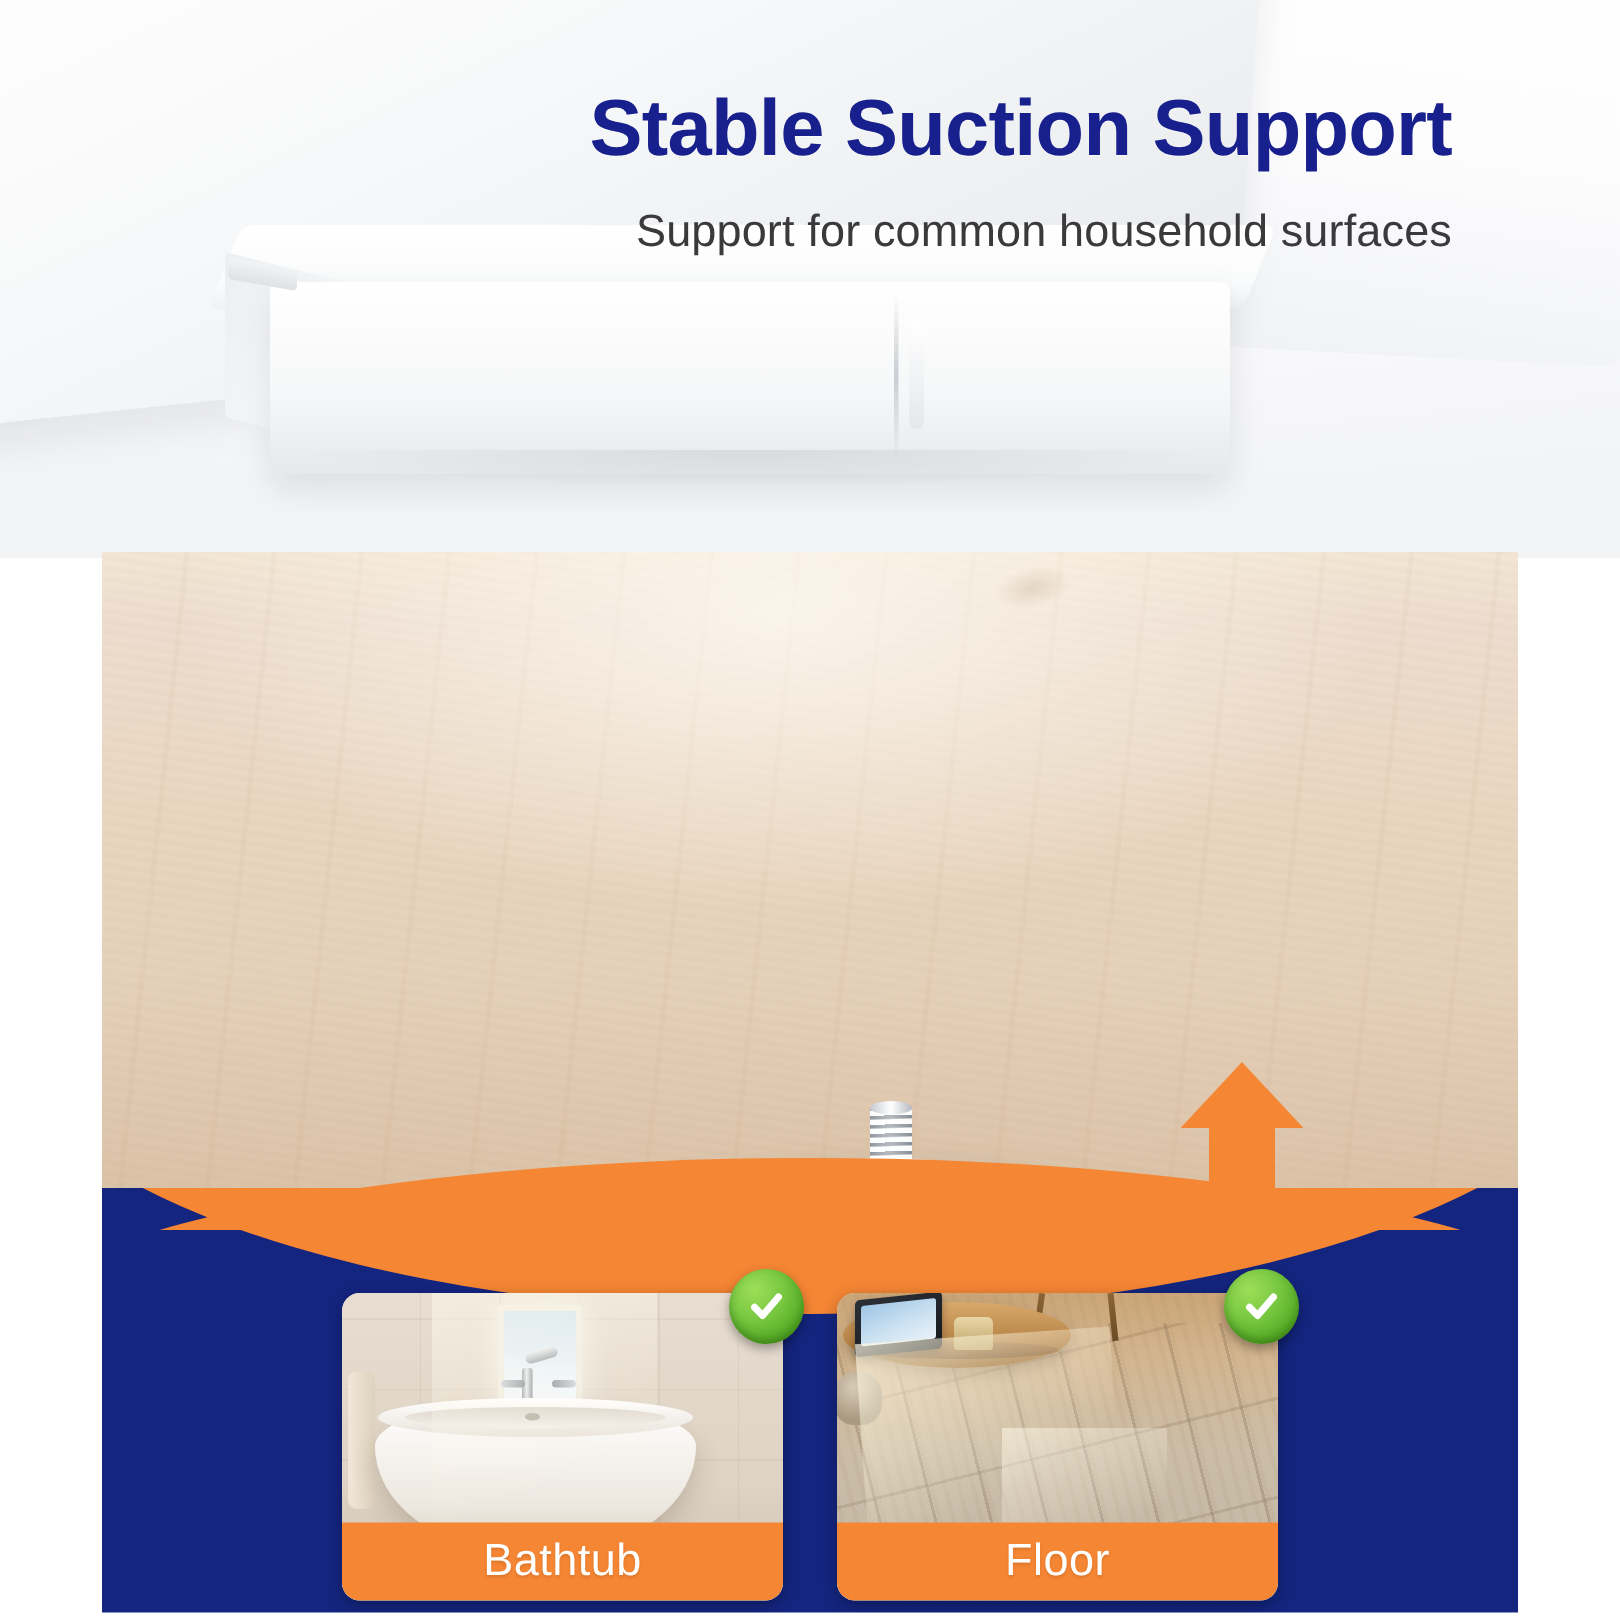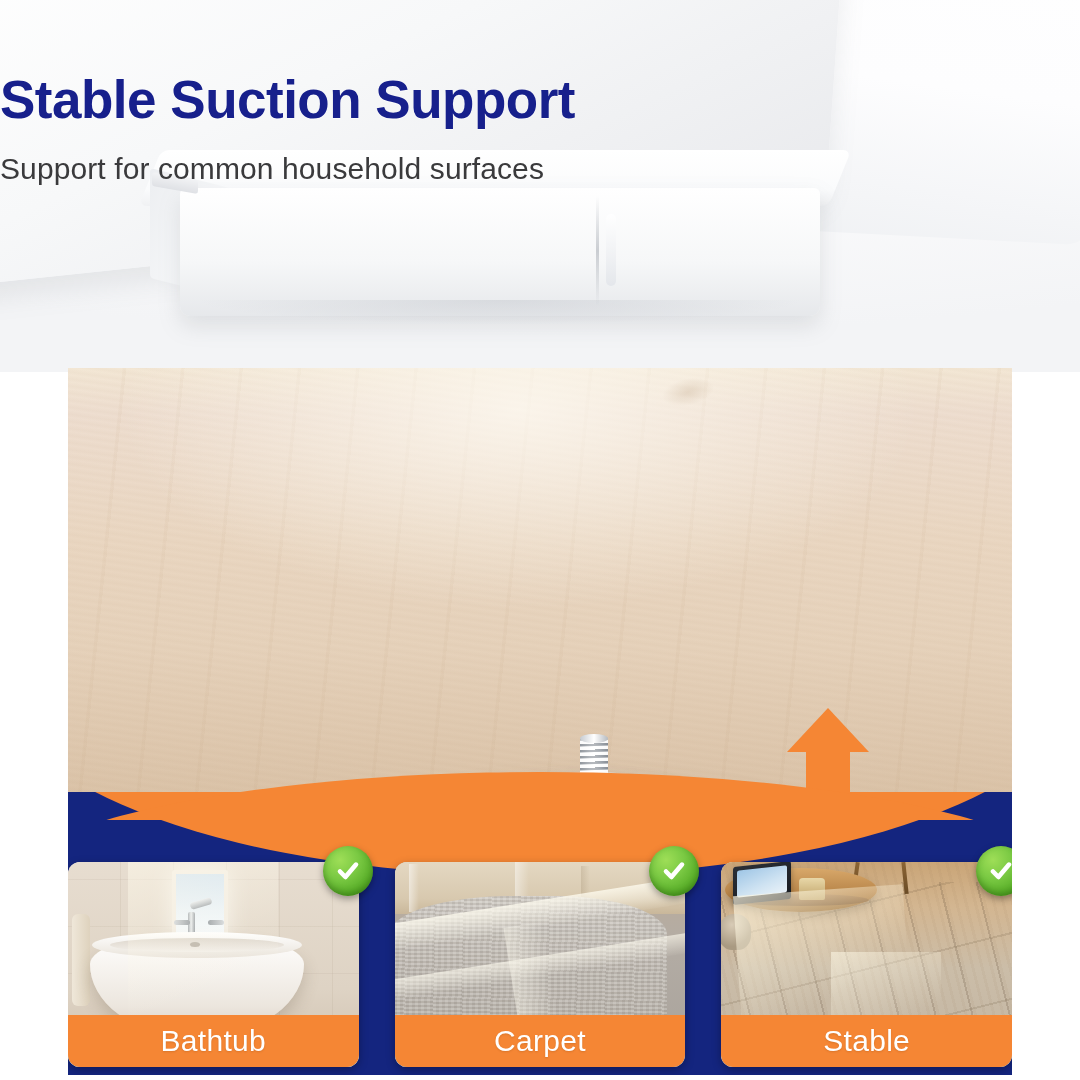--- a/index.html
+++ b/index.html
@@ -61,21 +61,21 @@
     position:absolute; left:606px; top:214px; width:10px; height:72px;
     background:linear-gradient(180deg,rgba(255,255,255,0.9),rgba(225,228,233,0.8));
     border-radius:5px;
   }
   .hero-shadow {
     position:absolute; left:150px; top:300px; width:700px; height:34px;
     background:radial-gradient(60% 100% at 50% 0%, rgba(150,155,165,0.22), rgba(255,255,255,0) 72%);
   }
 
   
-  .headline-wrap { position:absolute; left:0; top:72px; width:968px; text-align:left; z-index:6; }
+  .headline-wrap { position:absolute; left:0; top:58px; width:968px; text-align:right; z-index:6; }
   .headline {
     font-size:53px; font-weight:bold; letter-spacing:-0.5px;
     color:#17208C; line-height:1.05;
     text-shadow:0 1px 0 rgba(255,255,255,0.65);
   }
   .subheadline {
     margin-top:24px; font-size:30px; font-weight:300; color:#3a3a3c; letter-spacing:0.1px;
   }
 
   
@@ -436,64 +436,40 @@
             <span>Bathtub</span>
           </div>
         </div>
         <div class="badge">
           <svg width="30" height="30" viewBox="0 0 30 30" aria-hidden="true">
             <path d="M7 15.5 L12.4 21 L23 8.6" fill="none" stroke="#ffffff" stroke-width="4.6" stroke-linecap="round" stroke-linejoin="round"></path>
           </svg>
         </div>
       </div>
 
-      <div class="card">
-        <div class="card-inner">
-          <div class="card-photo">
-            <div class="cp-bg"></div>
-            <div class="cp-bed"></div>
-            <div class="cp-bed-fold-a"></div>
-            <div class="cp-bed-fold-b"></div>
-            <div class="cp-bed-fold-c"></div>
-            <div class="cp-rug"></div>
-            <div class="cp-pile"></div>
-            <div class="cp-beam-a"></div>
-            <div class="cp-beam-b"></div>
-            <div class="cp-beam-c"></div>
-          </div>
-          <div class="card-label">
-            <span>Carpet</span>
-          </div>
-        </div>
-        <div class="badge">
-          <svg width="30" height="30" viewBox="0 0 30 30" aria-hidden="true">
-            <path d="M7 15.5 L12.4 21 L23 8.6" fill="none" stroke="#ffffff" stroke-width="4.6" stroke-linecap="round" stroke-linejoin="round"></path>
-          </svg>
-        </div>
-      </div>
 
       <div class="card">
         <div class="card-inner">
           <div class="card-photo">
             <div class="fl-bg"></div>
             <div class="fl-planks"></div>
             <div class="fl-grain"></div>
             <div class="fl-leg-a"></div>
             <div class="fl-leg-b"></div>
             <div class="fl-table"></div>
             <div class="fl-table-edge"></div>
             <div class="fl-objects"></div>
             <div class="fl-tablet"></div>
             <div class="fl-tablet-screen"></div>
             <div class="fl-basket"></div>
             <div class="fl-sun-a"></div>
             <div class="fl-sun-b"></div>
           </div>
           <div class="card-label">
-            <span>Stable</span>
+            <span>Floor</span>
           </div>
         </div>
         <div class="badge">
           <svg width="30" height="30" viewBox="0 0 30 30" aria-hidden="true">
             <path d="M7 15.5 L12.4 21 L23 8.6" fill="none" stroke="#ffffff" stroke-width="4.6" stroke-linecap="round" stroke-linejoin="round"></path>
           </svg>
         </div>
       </div>
 
     </div>

